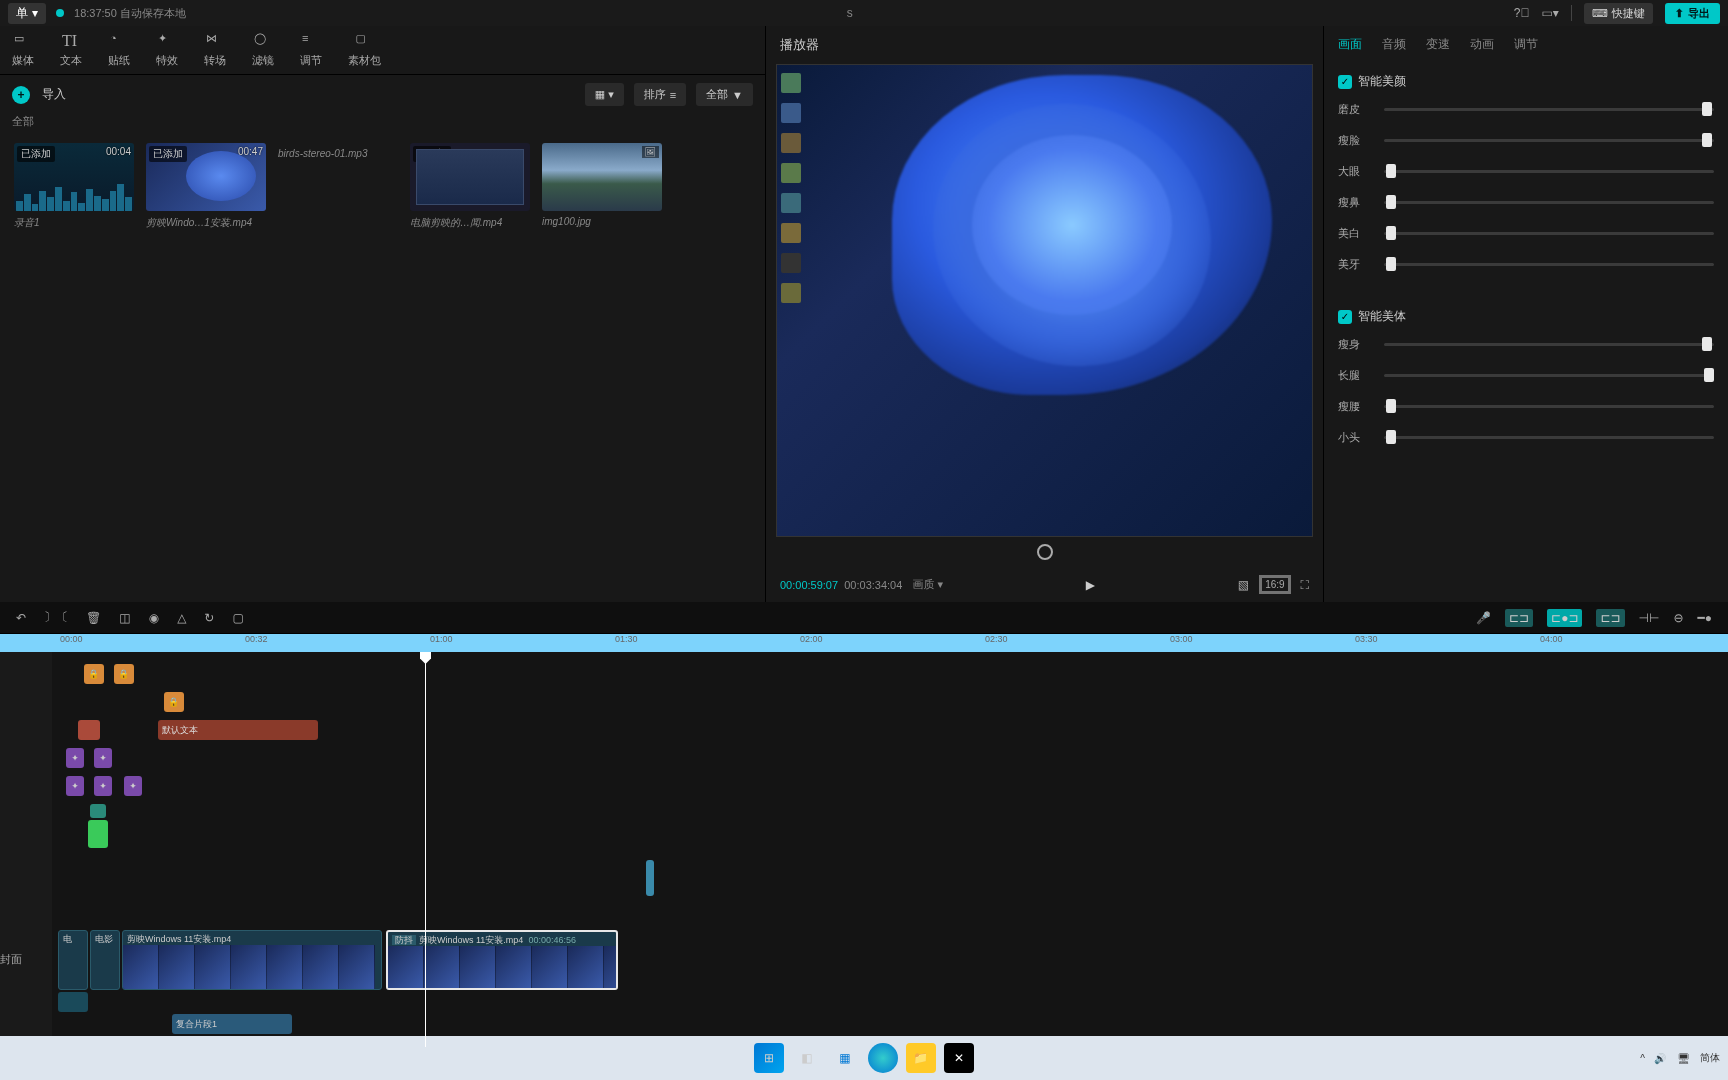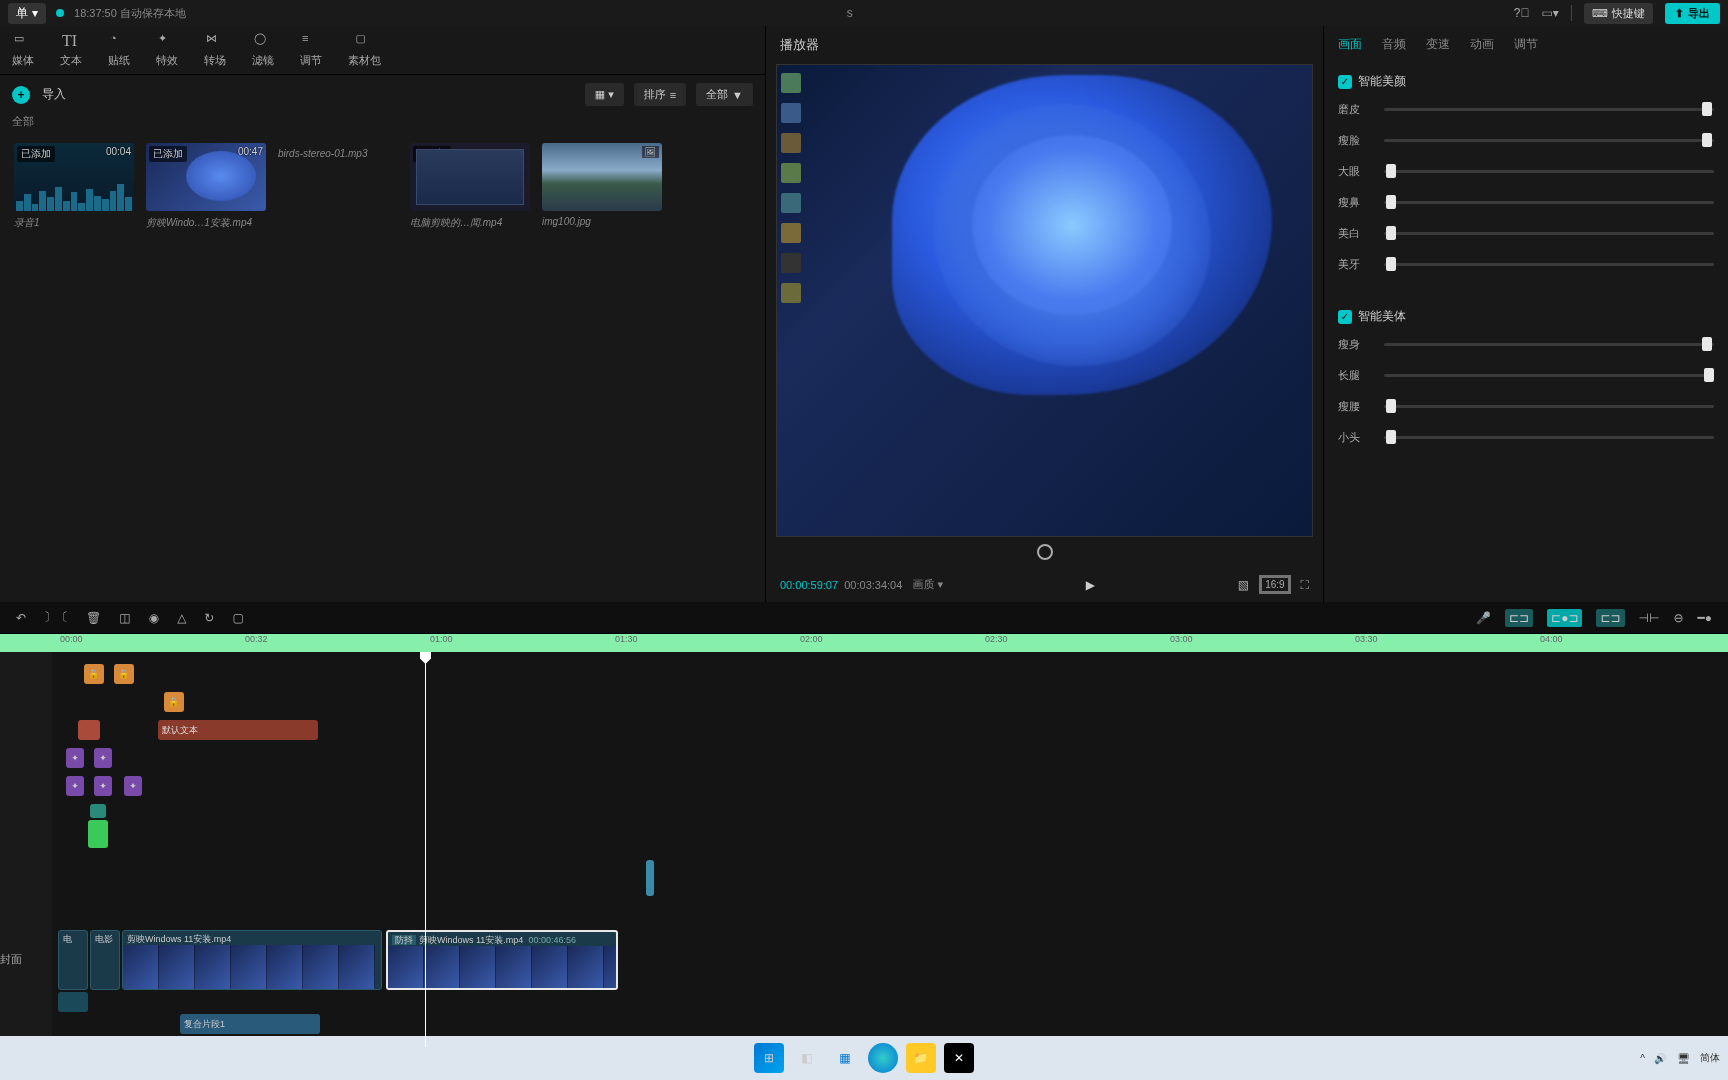--- a/index.html
+++ b/index.html
@@ -66,21 +66,21 @@
 .slider-label { width:32px; color:#aaa; font-size:11px; }
 .slider-track { flex:1; height:3px; background:#3a3a3a; border-radius:2px; position:relative; }
 .slider-thumb { position:absolute; width:10px; height:14px; background:#e8e8e8; border-radius:2px; top:-6px; transform:translateX(-50%); }
 
 .timeline-area { background:#0f0f0f; }
 .tl-toolbar { height:32px; display:flex; align-items:center; gap:18px; padding:0 16px; border-bottom:1px solid #000; }
 .tl-tool { color:#aaa; cursor:pointer; }
 .tl-tool-right { margin-left:auto; display:flex; gap:14px; align-items:center; }
 .tl-zoom-btn { background:#1a5a5a; padding:2px 4px; border-radius:2px; }
 .tl-zoom-btn.active { background:#00a8a8; }
-.tl-ruler { height:18px; background:#86efac; position:relative; display:flex; font-size:9px; color:#666; }
+.tl-ruler { height:18px; background:#7dd3fc; position:relative; display:flex; font-size:9px; color:#666; }
 .tl-ruler div { position:absolute; }
 .tl-body { position:relative; height:395px; background:#141414; overflow:hidden; }
 .tl-side { position:absolute; left:0; top:0; bottom:0; width:52px; background:#1a1a1a; display:flex; flex-direction:column; }
 .tl-cover { position:absolute; top:300px; width:100%; text-align:left; font-size:11px; color:#aaa; }
 .tl-tracks { position:absolute; left:58px; right:0; top:0; }
 .playhead { position:absolute; top:0; bottom:0; width:1px; background:#fff; left:425px; z-index:10; }
 .playhead::before { content:''; position:absolute; top:-2px; left:-5px; width:11px; height:14px; background:#fff; clip-path:polygon(0 0,100% 0,100% 60%,50% 100%,0 60%); }
 .clip { position:absolute; height:20px; border-radius:3px; font-size:9px; display:flex; align-items:center; padding:0 4px; overflow:hidden; }
 .clip.orange { background:#d88a3a; }
 .clip.text { background:#8a3a2a; color:#ddd; }
@@ -413,21 +413,21 @@
             <div class="vid-frame"></div>
             <div class="vid-frame"></div>
             <div class="vid-frame"></div>
             <div class="vid-frame"></div>
             <div class="vid-frame"></div>
             <div class="vid-frame"></div>
             <div class="vid-frame"></div>
           </div>
       </div>
       <div class="clip audio" style="left:0;top:340px;width:30px"></div>
-      <div class="clip compound" style="left:122px;top:362px;width:140px">
+      <div class="clip compound" style="left:114px;top:362px;width:120px">
           <span>复合片段1</span>
         </div>
     </div>
   </div>
 </div>
 
 <div class="taskbar">
   <div class="task-icon" style="background:linear-gradient(135deg,#0078d4,#00a4ef)">⊞</div>
   <div class="task-icon">◧</div>
   <div class="task-icon" style="color:#0078d4">▦</div>

